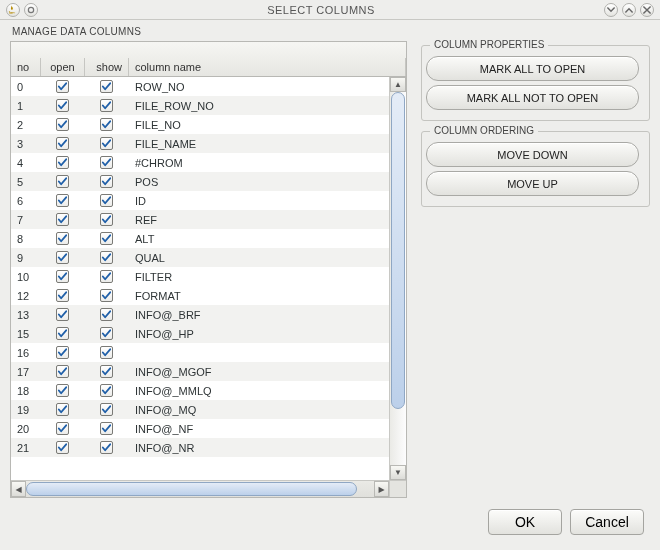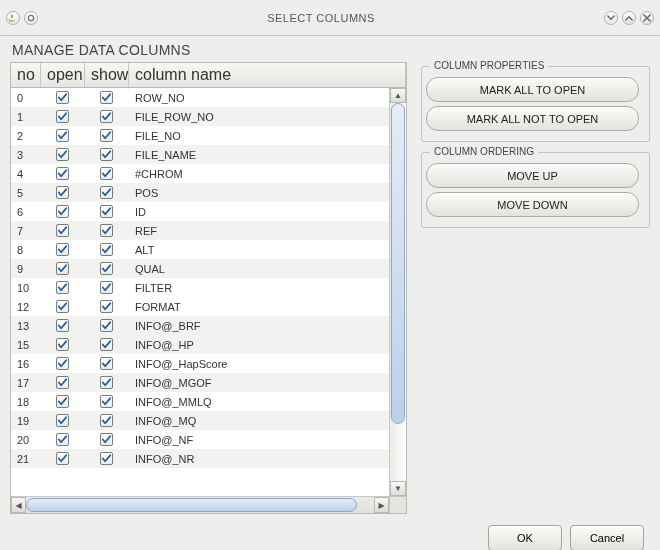--- a/index.html
+++ b/index.html
@@ -6,66 +6,66 @@
   html, body { margin:0; padding:0; }
   body {
     width:660px; height:550px;
     background:#eeeeec;
     font-family: Arial, Helvetica, sans-serif;
     font-size:11px;
     color:#2e3436;
     overflow:hidden;
   }
   .titlebar {
-    height:36px;
+    height:20px;
     display:flex;
     align-items:center;
     border-bottom:1px solid #c8c8c4;
     user-select:none;
   }
   .titlebar .left, .titlebar .right { display:flex; gap:4px; padding:0 6px; }
   .titlebar .center { flex:1; text-align:center; font-size:11px; color:#555; letter-spacing:0.5px; }
   .tb-btn {
     width:14px; height:14px; border-radius:50%;
     background:linear-gradient(#ffffff,#e4e4e0);
     border:1px solid #b0b0ac;
     display:flex; align-items:center; justify-content:center;
     font-size:8px; color:#666;
   }
   .window-body {
     padding:4px 10px 0 10px;
     height:calc(100% - 24px);
     display:flex; flex-direction:column;
   }
   .section-label {
-    font-size:14px; color:#444; letter-spacing:0.3px;
+    font-size:10px; color:#444; letter-spacing:0.3px;
     padding:2px 0 4px 2px;
   }
   .main-row {
     display:flex; gap:14px;
     flex:1 1 auto;
     min-height:0;
   }
   .table-frame {
     width:397px; flex:0 0 397px;
     display:flex; flex-direction:column;
     min-height:0;
   }
   .tbl-head {
     display:flex;
     background:linear-gradient(#f6f6f3,#e6e6e2);
     border:1px solid #b8b8b4;
     border-bottom:none;
   }
   .th {
     padding:3px 6px;
-    font-size:16px;
+    font-size:11px;
     border-right:1px solid #c6c6c2;
     color:#333;
-    overflow:hidden; white-space:nowrap;
+    overflow:hidden; white-space:nowrap;margin-top:16px;
   }
   .col-no   { width:30px; flex:0 0 30px; }
   .col-open { width:44px; flex:0 0 44px; text-align:center;}
   .col-show { width:44px; flex:0 0 44px; text-align:right;}
   .col-name { flex:1 1 auto; }
   .tbl-body-wrap {
     flex:1 1 auto;
     border:1px solid #b8b8b4;
     border-top:1px solid #b8b8b4;
     background:#ffffff;
@@ -169,21 +169,21 @@
     justify-content:flex-end;
     align-items:center;
     gap:8px;
     padding-right:6px;
   }
   .fbtn {
     min-width:74px; height:26px;
     background:linear-gradient(#fcfcfa,#e2e2de);
     border:1px solid #a4a4a0;
     border-radius:4px;
-    font-size:11px;
+    font-size:14px;
     cursor:pointer;
     box-shadow:inset 0 1px 0 #ffffff;
   }
 </style>
 </head>
 <body>
 
 <div class="titlebar">
   <div class="left">
     <div class="tb-btn">
@@ -491,21 +491,20 @@
                   </svg>
                 </span>
               </div>
               <div class="td col-show">
                 <span class="chk">
                   <svg viewBox="0 0 12 12">
                     <path d="M2 6l2.5 3L10 2.5" fill="none" stroke="#1f5fa8" stroke-width="2" stroke-linecap="round" stroke-linejoin="round"></path>
                   </svg>
                 </span>
               </div>
-              <div class="td col-name">INFO@_HapScore</div>
             </div>
             <div class="tr even">
               <div class="td col-no">17</div>
               <div class="td col-open">
                 <span class="chk">
                   <svg viewBox="0 0 12 12">
                     <path d="M2 6l2.5 3L10 2.5" fill="none" stroke="#1f5fa8" stroke-width="2" stroke-linecap="round" stroke-linejoin="round"></path>
                   </svg>
                 </span>
               </div>
@@ -611,22 +610,22 @@
     </div>
 
     <div class="side-panel">
       <div class="group">
         <div class="legend">COLUMN PROPERTIES</div>
         <button class="gbtn">MARK ALL TO OPEN</button>
         <button class="gbtn">MARK ALL NOT TO OPEN</button>
       </div>
       <div class="group">
         <div class="legend">COLUMN ORDERING</div>
+        <button class="gbtn">MOVE DOWN</button>
         <button class="gbtn">MOVE UP</button>
-        <button class="gbtn">MOVE DOWN</button>
       </div>
     </div>
   </div>
 
   <div class="footer">
     <button class="fbtn">OK</button>
     <button class="fbtn">Cancel</button>
   </div>
 </div>
 

